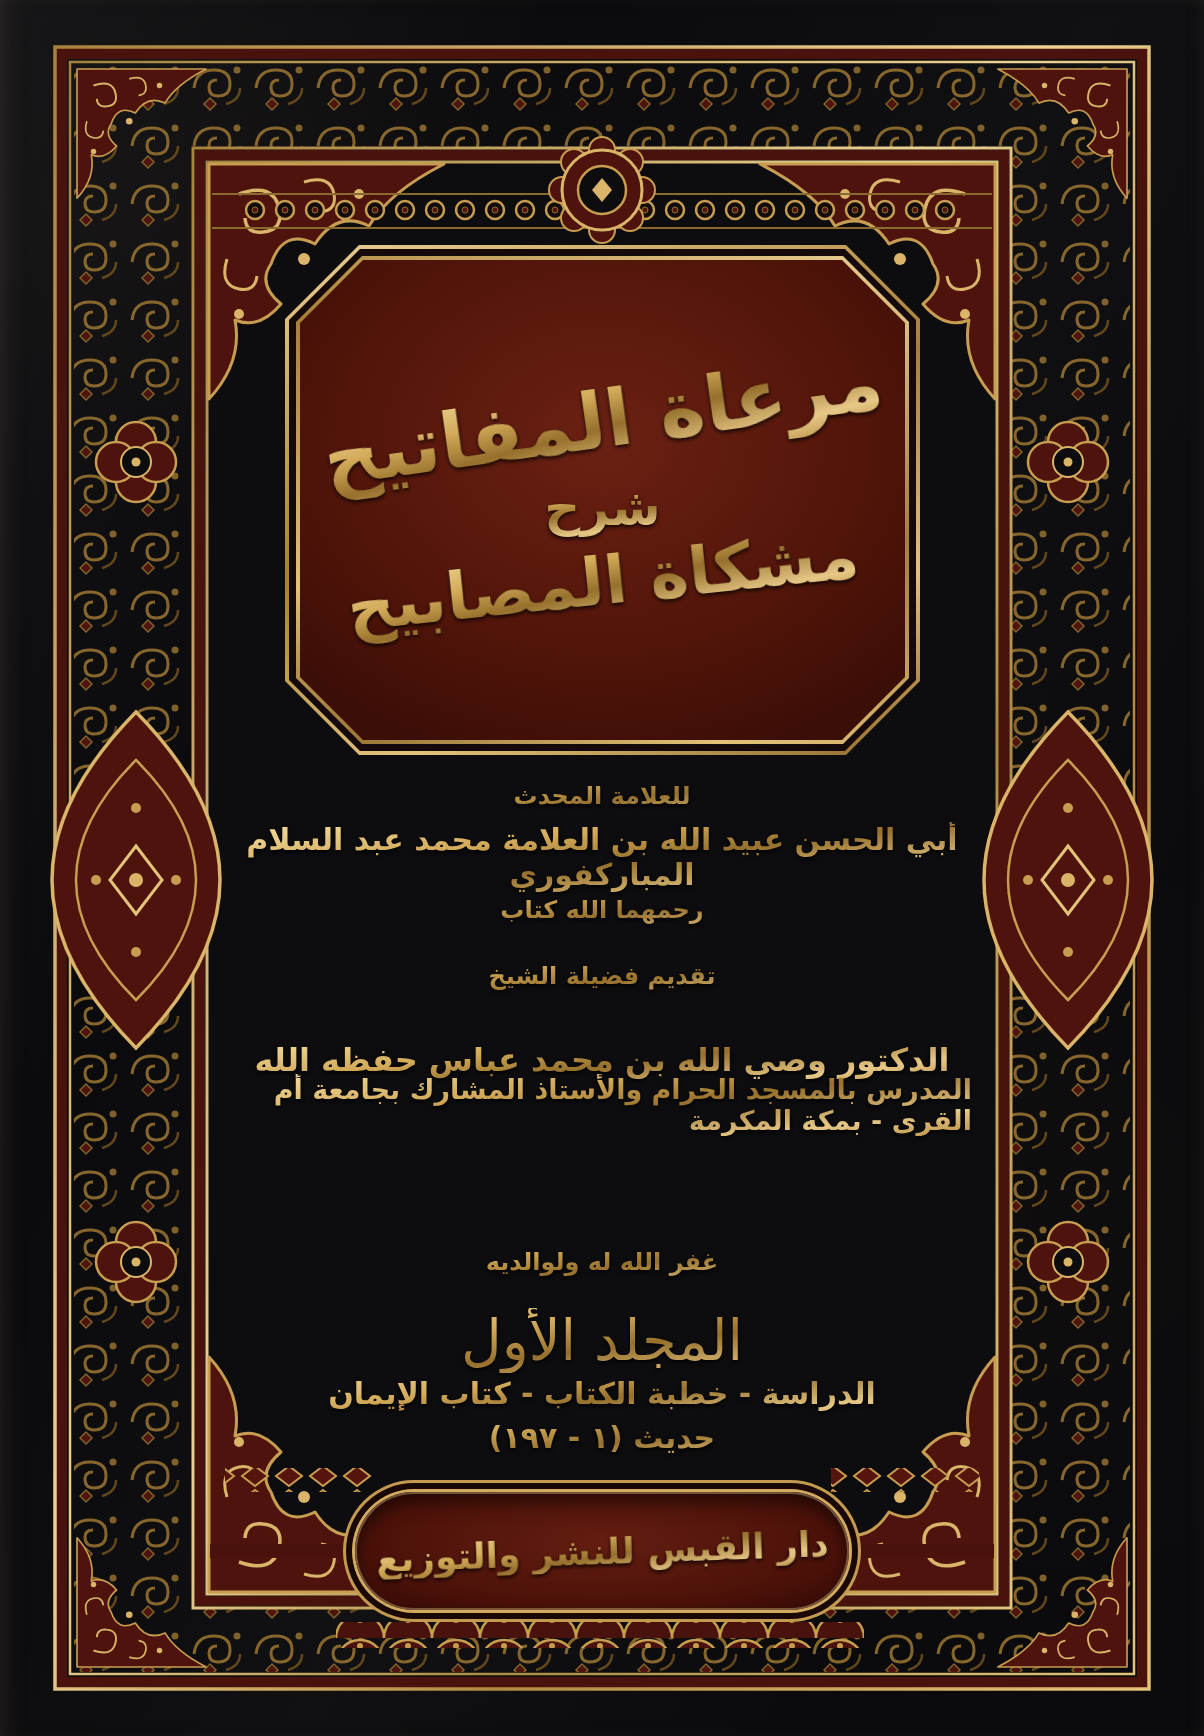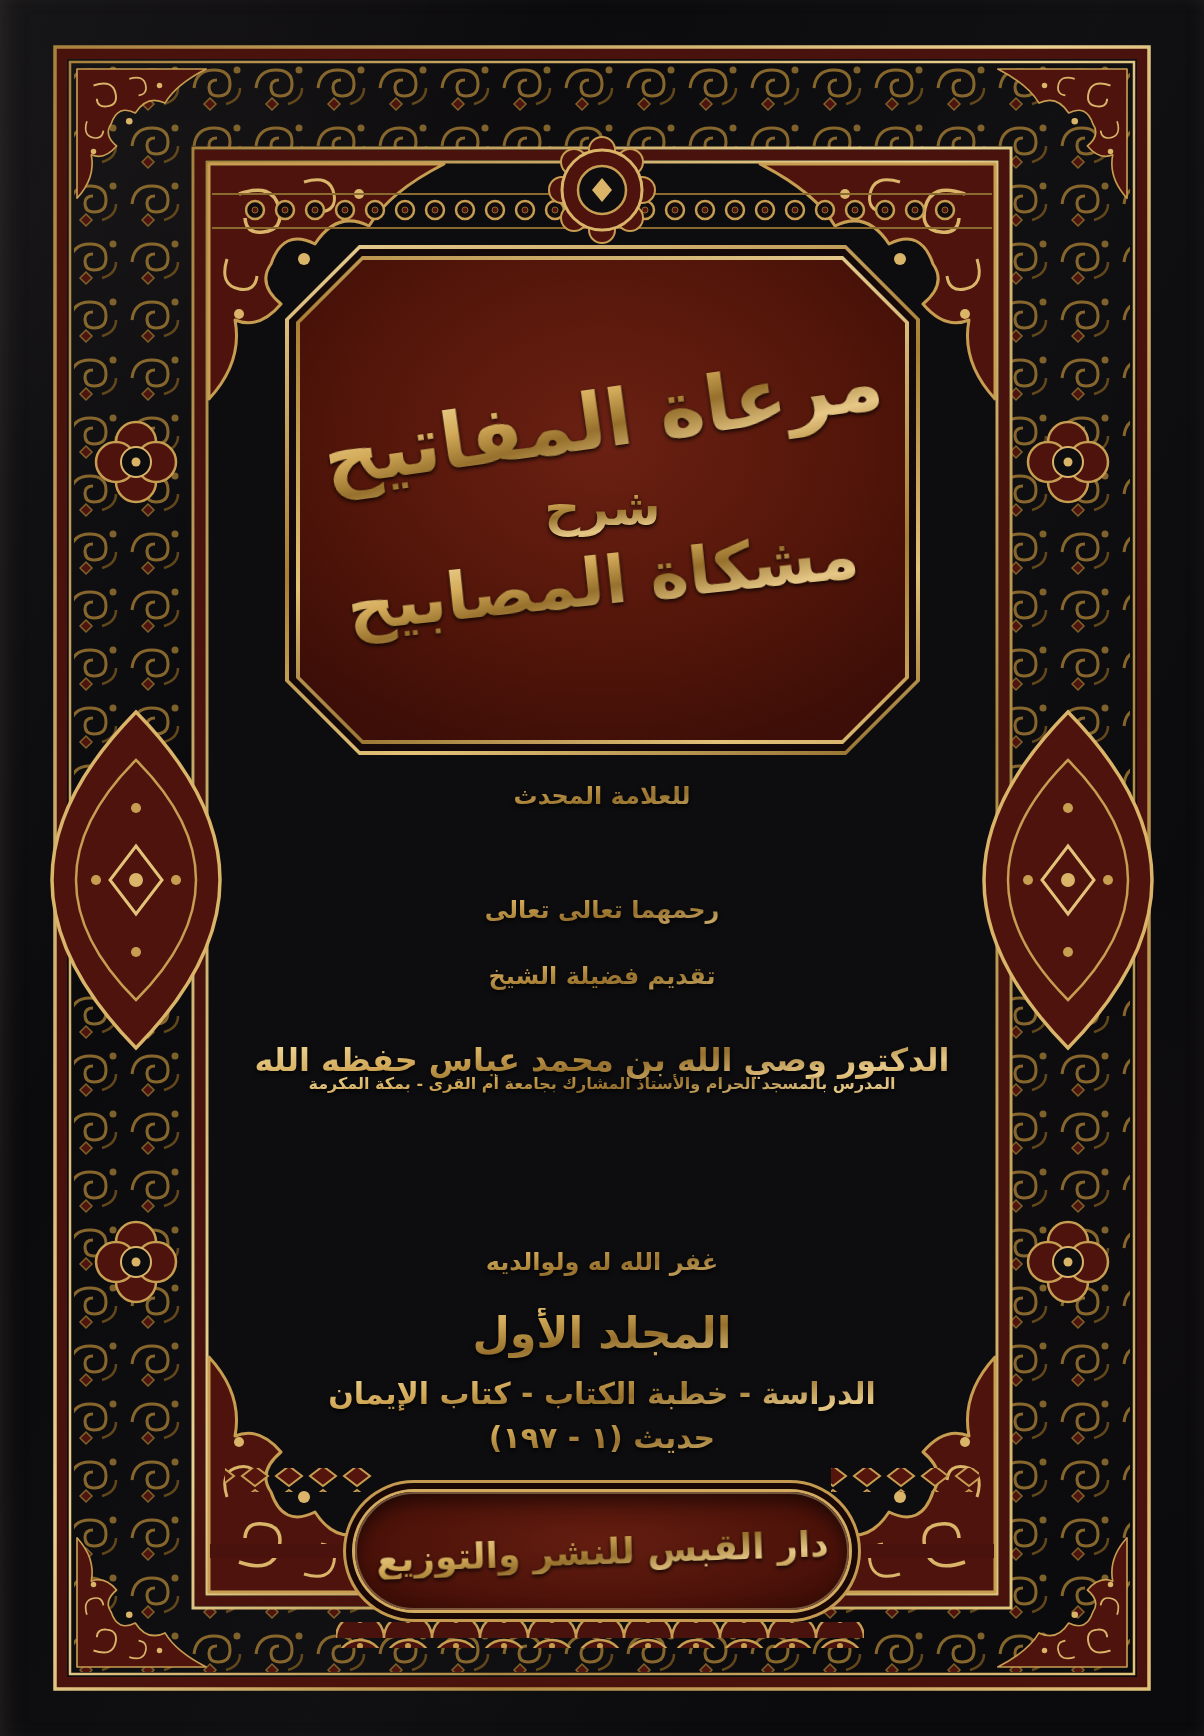--- a/index.html
+++ b/index.html
@@ -46,24 +46,24 @@
   .oct4{inset:15px;
         background:radial-gradient(ellipse 420px 330px at 50% 38%,#6b2113,#521509 62%,#3c0e07 100%);
         clip-path:polygon(63px 0,calc(100% - 63px) 0,100% 63px,100% calc(100% - 63px),calc(100% - 63px) 100%,63px 100%,0 calc(100% - 63px),0 63px);
         display:flex;flex-direction:column;align-items:center;justify-content:center;}
   .t-line1{font-size:78px;font-weight:bold;transform:rotate(-8deg);margin-top:-6px;letter-spacing:-2px;}
   .t-line2{font-size:50px;font-weight:bold;margin:14px 0 6px 0;}
   .t-line3{font-size:66px;font-weight:bold;transform:rotate(-6deg);letter-spacing:-1px;}
   
   .row{position:absolute;left:232px;width:740px;text-align:center;direction:rtl;}
   .small{font-size:24px;font-weight:bold;}
-  .tiny{font-size:16px;font-weight:bold;}
+  .tiny{font-size:27px;font-weight:bold;text-align:right;}
   .name{font-size:30px;font-weight:bold;}
   .name2{font-size:32px;font-weight:bold;margin-top:29px;}
-  .vol{font-size:43px;font-weight:bold;}
+  .vol{font-size:56px;font-weight:normal;}
   .cont{font-size:30px;font-weight:bold;text-align:center;}
   
   .cartouche{
     position:absolute;left:355px;top:1492px;width:494px;height:118px;
     border-radius:60px;
     background:radial-gradient(ellipse 320px 90px at 50% 42%,#641d10,#4c1209 70%,#380c06);
     box-shadow:
       0 0 0 3px #d2ab60,
       0 0 0 9px #1a0806,
       0 0 0 12px #c39a50,
@@ -217,21 +217,22 @@
     <div class="oct oct2"></div>
     <div class="oct oct3"></div>
     <div class="oct oct4">
       <div class="t-line1 goldtxt">مرعاة المفاتيح</div>
       <div class="t-line2 goldtxt">شرح</div>
       <div class="t-line3 goldtxt">مشكاة المصابيح</div>
     </div>
   </div>
 
   <div class="row small goldtxt" style="top:782px">للعلامة المحدث</div>
-  <div class="row small goldtxt" style="top:896px">رحمهما تعالى تعالى</div>
+  <div class="row name goldtxt" style="top:822px">أبي الحسن عبيد الله بن العلامة محمد عبد السلام المباركفوري</div>
+  <div class="row small goldtxt" style="top:896px">رحمهما الله كتاب</div>
 
   <div class="row small goldtxt" style="top:962px">تقديم فضيلة الشيخ</div>
   <div class="row name2 goldtxt" style="top:1012px">الدكتور وصي الله بن محمد عباس حفظه الله</div>
   <div class="row tiny goldtxt" style="top:1074px">المدرس بالمسجد الحرام والأستاذ المشارك بجامعة أم القرى - بمكة المكرمة</div>
 
   <div class="row small goldtxt" style="top:1248px">غفر الله له ولوالديه</div>
 
   <div class="row vol goldtxt" style="top:1308px">المجلد الأول</div>
   <div class="row cont goldtxt" style="top:1376px">الدراسة - خطبة الكتاب - كتاب الإيمان</div>
   <div class="row cont goldtxt" style="top:1420px">حديث (١ - ١٩٧)</div>

